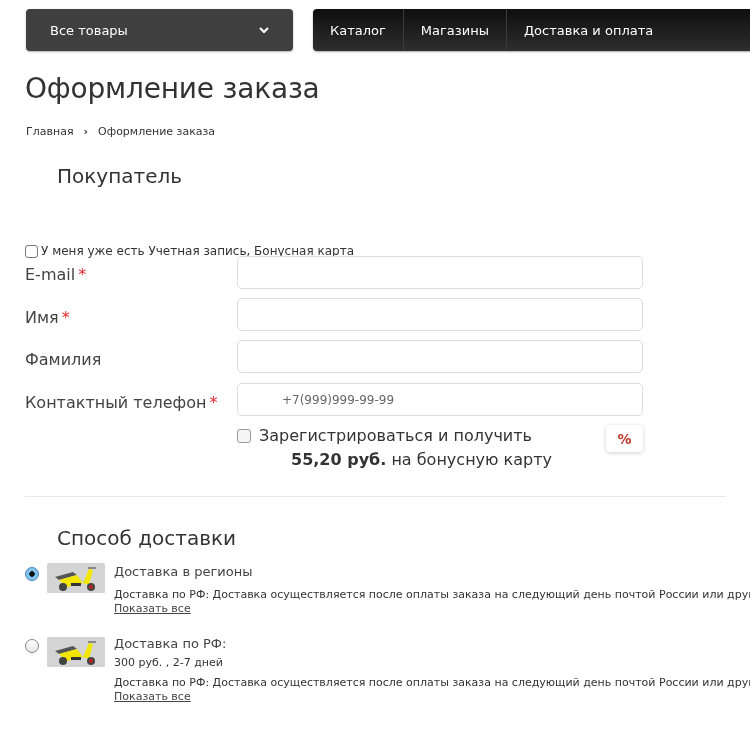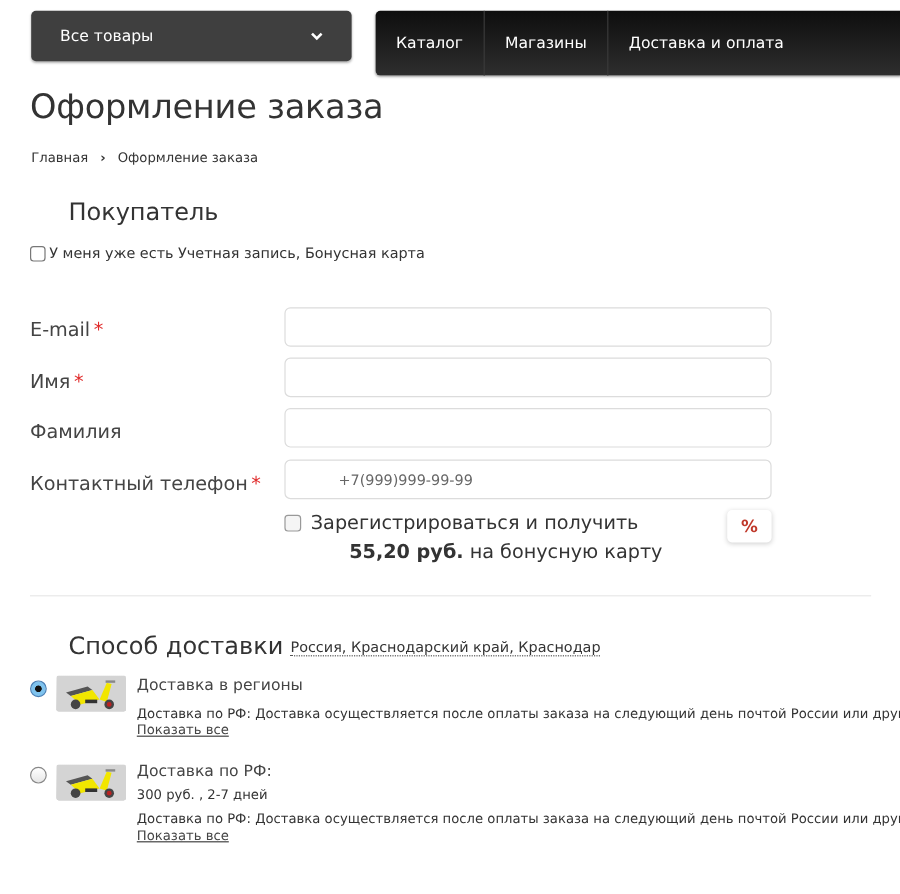--- a/index.html
+++ b/index.html
@@ -9,41 +9,41 @@
   .catalog-btn {
     position: absolute; left: 26px; top: 9px; width: 267px; height: 42px;
     background: #3f3f3f; border-radius: 4px; color: #fff;
     display: flex; align-items: center; justify-content: space-between;
     padding: 0 24px 0 24px; font-size: 13px; cursor: pointer;
     box-shadow: 0 1px 2px rgba(0,0,0,0.3);
   }
   .catalog-btn .chev { width: 10px; height: 10px; display: flex; align-items: center; justify-content: center; }
 
   .topnav {
-    position: absolute; left: 313px; top: 9px; width: 437px; height: 54px;
+    position: absolute; left: 313px; top: 9px; width: 437px; height: 42px;
     background: linear-gradient(#0e0e0e, #2e2e2e);
     border-radius: 4px 0 0 4px; display: flex; align-items: stretch;
     box-shadow: 0 1px 2px rgba(0,0,0,0.35);
   }
   .topnav .nav-item {
     color: #fff; font-size: 13px; display: flex; align-items: center;
     padding: 0 17px; border-right: 1px solid #3a3a3a; cursor: pointer;
     white-space: nowrap;
   }
   .topnav .nav-item:last-child { border-right: none; }
 
   .page-title { position: absolute; left: 25px; top: 72px; font-size: 28px; font-weight: normal; color: #333; letter-spacing: -0.2px; }
 
   .breadcrumb { position: absolute; left: 26px; top: 125px; font-size: 11px; color: #333; display: flex; align-items: center; }
   .breadcrumb .sep { margin: 0 10px; font-weight: bold; font-size: 11px; }
   .breadcrumb a { color: #333; text-decoration: none; cursor: pointer; }
 
   .section-title { position: absolute; left: 25px; font-size: 20px; color: #333; font-weight: normal; margin-left: 32px; }
 
-  .cb-row { position: absolute; display: flex; align-items: center; font-size: 12px; color: #333; }
+  .cb-row { position: absolute; display: flex; align-items: center; font-size: 12px; color: #333; margin-top: 40px; }
   .checkbox {
     width: 13px; height: 13px; border: 1px solid #777; border-radius: 3px;
     background: #fff; display: inline-block; cursor: pointer;
   }
 
   .form-label { position: absolute; left: 25px; font-size: 16px; color: #444; }
   .form-label .req { color: #e02a2a; margin-left: 3px; }
   .form-input {
     position: absolute; left: 237px; width: 406px; height: 33px;
     border: 1px solid #dcdcdc; border-radius: 5px; background: #fff;
@@ -149,21 +149,20 @@
   <div class="line2">
     <b>55,20 руб.</b><span> на бонусную карту</span>
   </div>
 </div>
 <div class="percent-badge">%</div>
 
 <div class="divider"></div>
 
 <div class="section-title" style="top:526px; display:flex; align-items:baseline;">
   <span>Способ доставки</span>
-  <span class="location-link">Россия, Краснодарский край, Краснодар</span>
 </div>
 
 <div class="delivery-option" style="top:563px;">
   <span class="radio checked" style="top:4px;"></span>
   <div class="thumb" style="top:0;">
     <svg width="58" height="30" viewBox="0 0 58 30">
       <rect x="0" y="0" width="58" height="30" fill="#d4d4d4"></rect>
       <path d="M8 14 L26 9 L30 12 L12 17 Z" fill="#555"></path>
       <path d="M12 17 L30 12 L36 20 L20 24 Z" fill="#f2e600"></path>
       <path d="M36 20 L42 6 L46 7 L42 22 Z" fill="#f2e600"></path>

